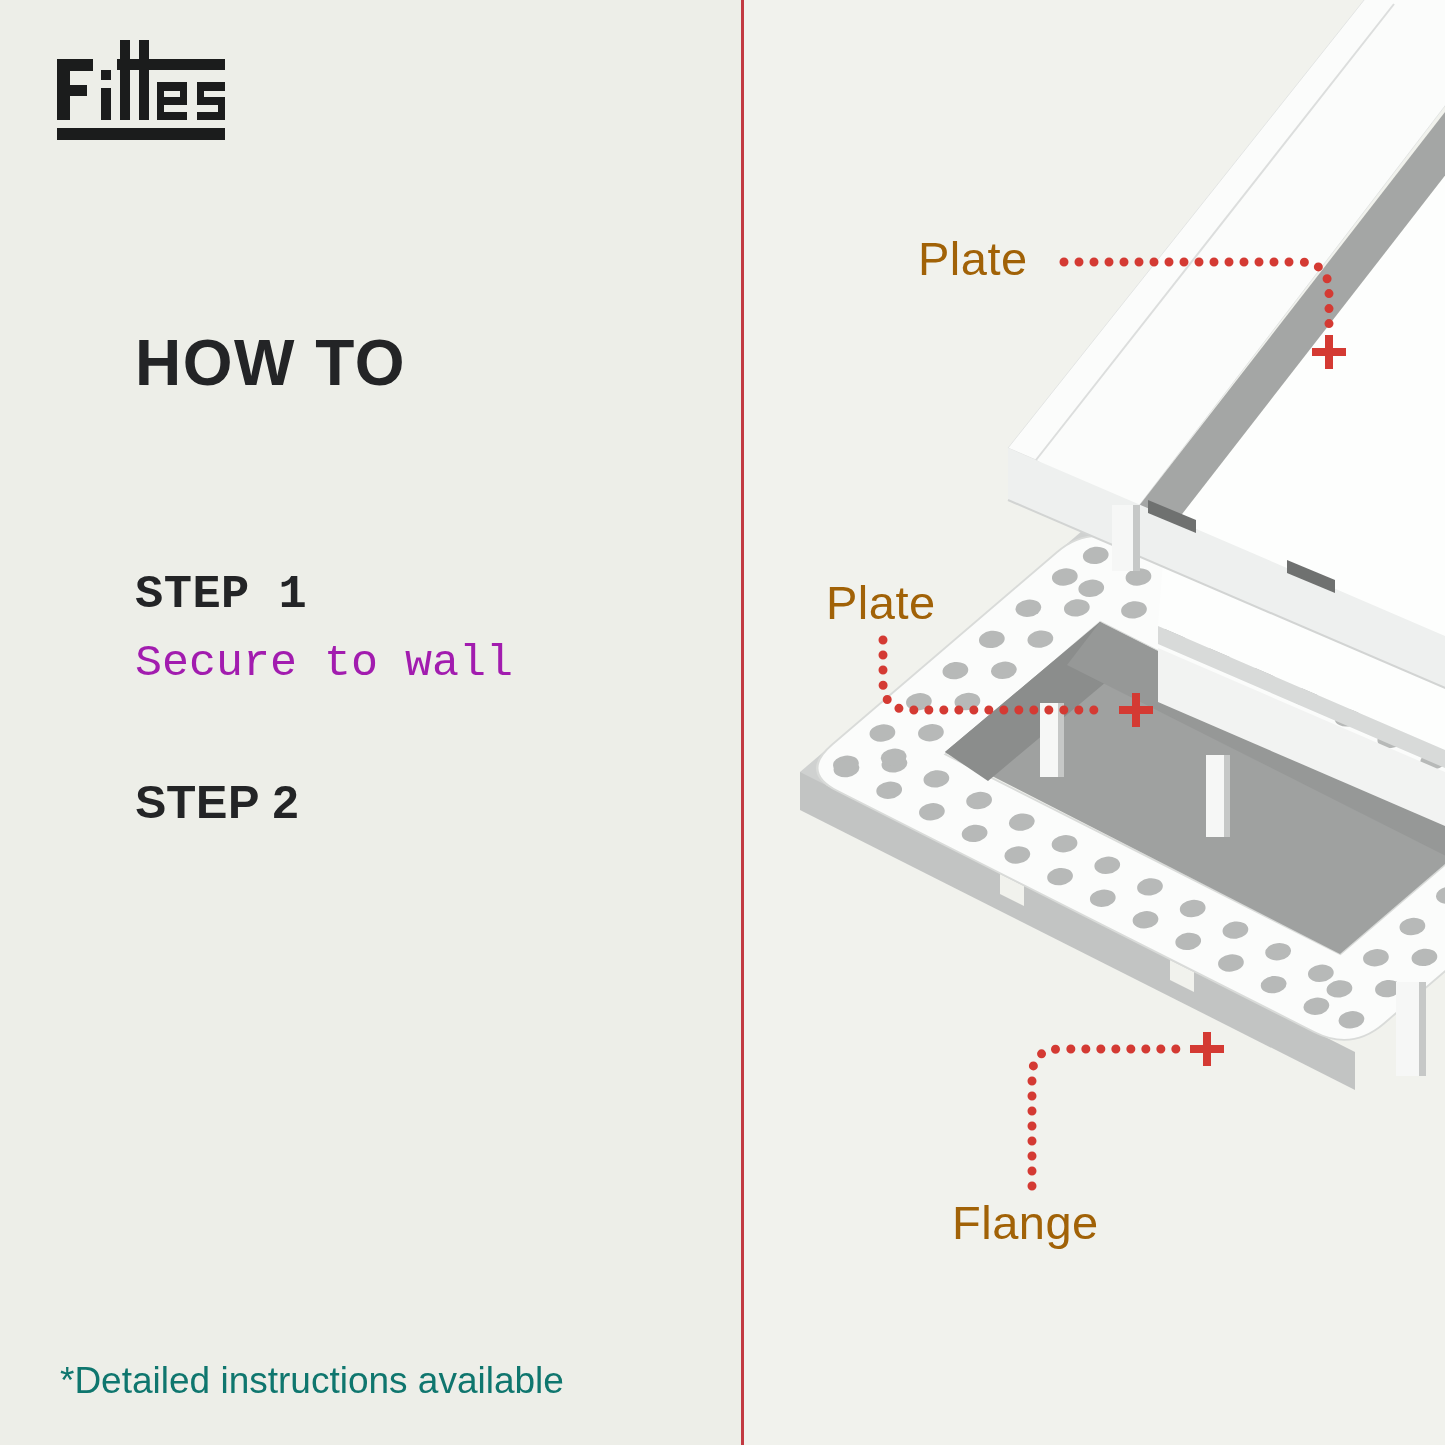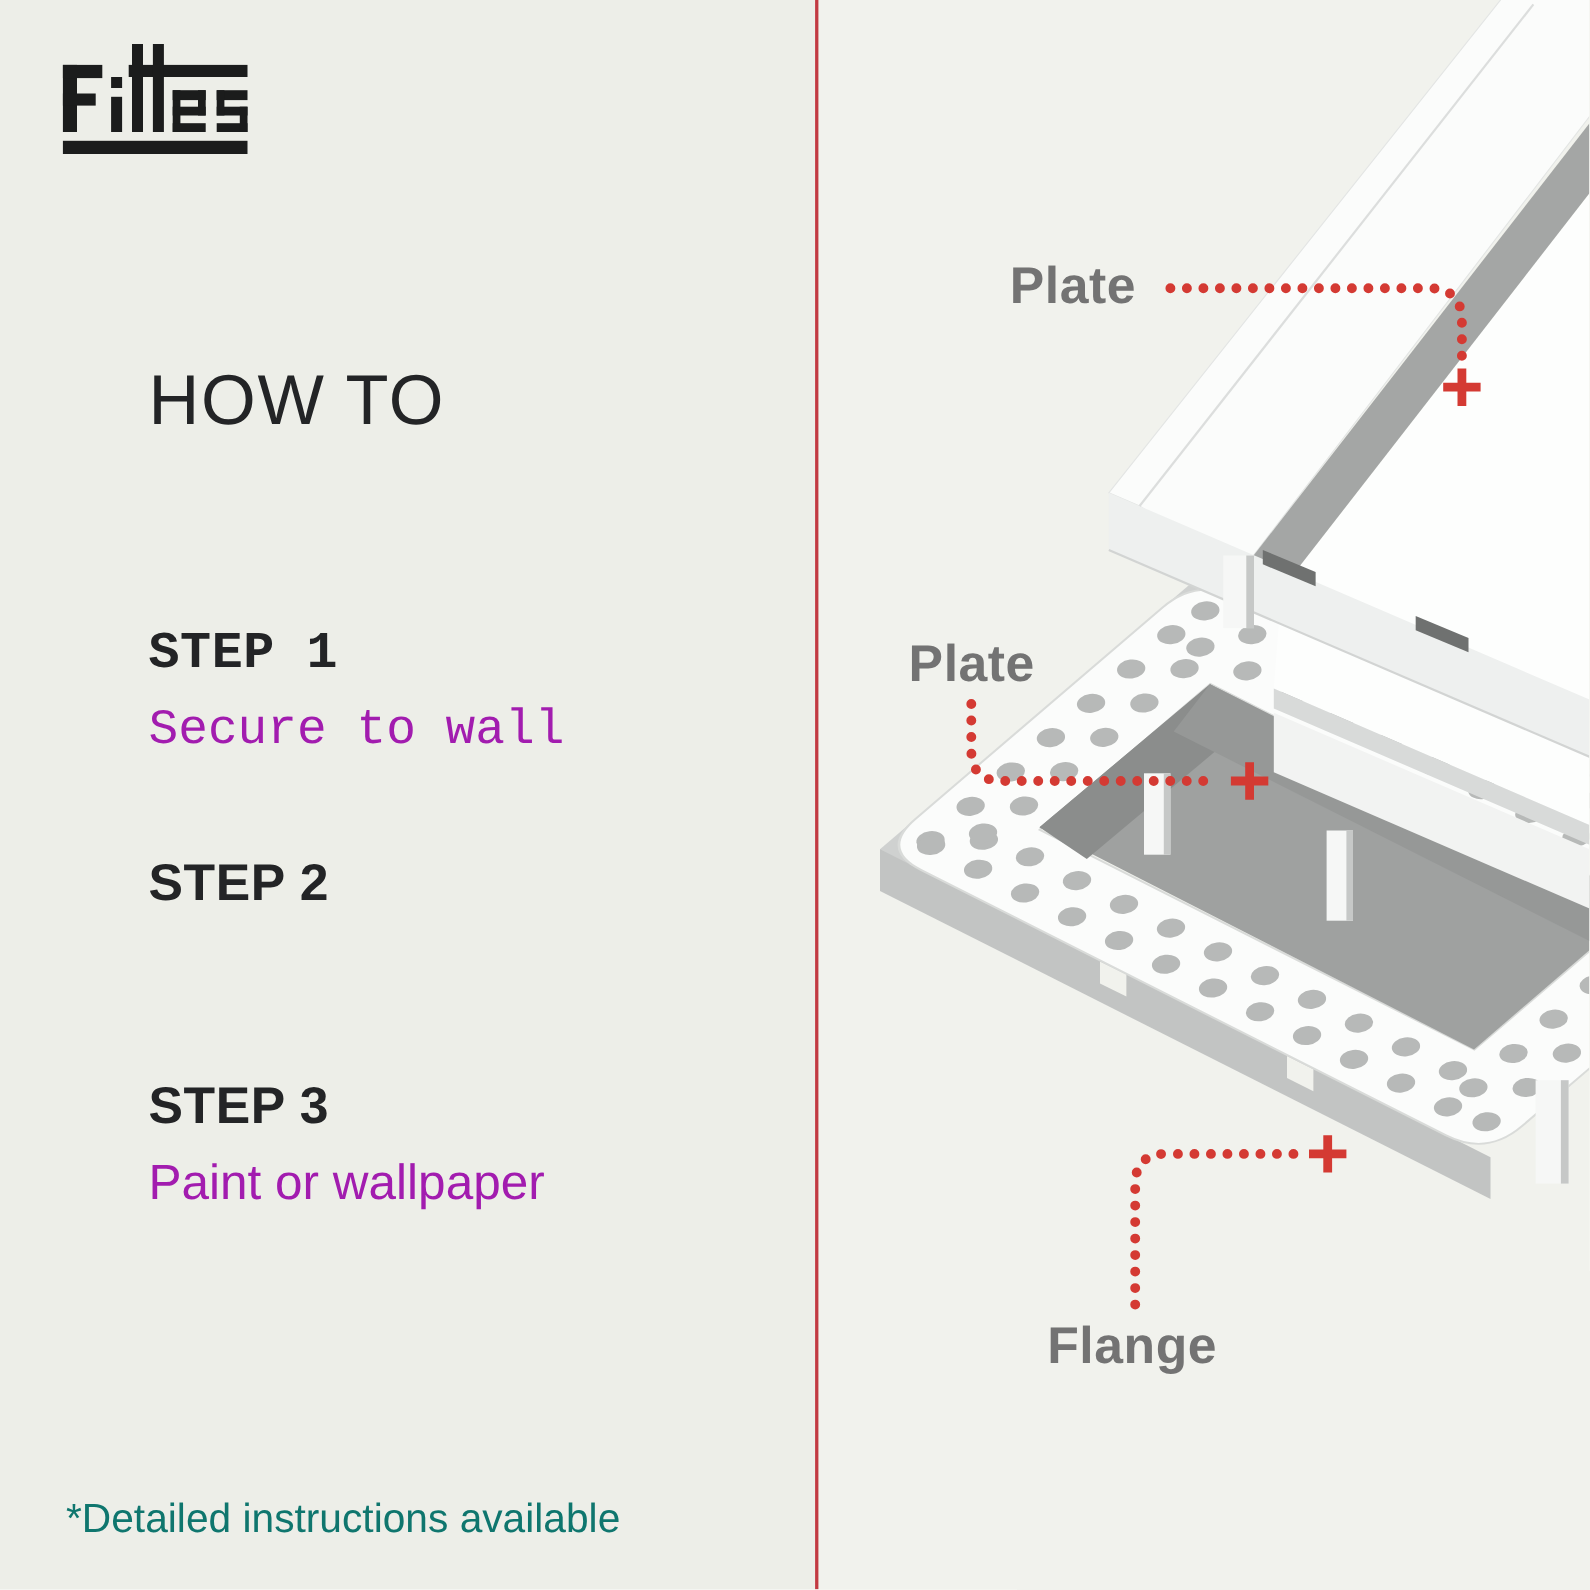--- a/index.html
+++ b/index.html
@@ -10,37 +10,37 @@
     overflow:hidden;
     font-family:"Liberation Sans", sans-serif;
     color:#232426;
   }
   .sr-only{position:absolute;width:1px;height:1px;overflow:hidden;clip:rect(0 0 0 0);white-space:nowrap;}
   
   #left-panel{position:absolute;left:0;top:0;width:742px;height:1445px;}
   #logo{position:absolute;left:57px;top:40px;}
   #heading{
     position:absolute;left:135px;top:316px;
-    font-size:64px;font-weight:400;line-height:94px;letter-spacing:1.5px;
+    font-size:64px;font-weight:700;line-height:94px;letter-spacing:1.5px;
   }
   .step{position:absolute;left:135px;}
   .step-title{font-size:47px;font-weight:700;letter-spacing:.5px;}
   .step-desc{font-size:45px;font-weight:400;margin-top:17px;color:#a21caf;}
   #step-1{top:568px;font-family:Liberation Mono, monospace;}
   #step-2{top:774px;}
   #step-3{top:977px;}
   #footnote{position:absolute;left:60px;top:1360px;font-size:37px;font-weight:400;color:#0f766e;}
   
   #divider{position:absolute;left:741px;top:0;width:3px;height:1445px;z-index:10;}
   
   #right-panel{position:absolute;left:744px;top:0;width:701px;height:1445px;background:#f1f2ed;}
   #render-svg{position:absolute;left:744px;top:0;width:701px;height:1445px;z-index:2;}
   .part-label{
     position:absolute;z-index:5;
-    font-size:47px;font-weight:700;letter-spacing:.5px;color:#737373;
+    font-size:47px;font-weight:400;letter-spacing:.5px;color:#a16207;
   }
   #label-plate{left:918px;top:231px;}
   #label-body{left:826px;top:575px;}
   #label-flange{left:952px;top:1195px;}
 </style>
 </head>
 <body>
 
 <div id="page" style="background: rgb(237, 238, 232);">
 
@@ -86,24 +86,20 @@
 
     <div class="step" id="step-1">
       <div class="step-title">STEP 1</div>
       <div class="step-desc">Secure to wall</div>
     </div>
 
     <div class="step" id="step-2">
       <div class="step-title">STEP 2</div>
     </div>
 
-    <div class="step" id="step-3">
-      <div class="step-title">STEP 3</div>
-      <div class="step-desc">Paint or wallpaper</div>
-    </div>
 
     <div id="footnote">*Detailed instructions available</div>
   </div>
 
   <div id="divider" style="background: rgb(194, 58, 66);"></div>
 
   <div id="right-panel" style="background: rgb(241, 242, 237);"></div>
 
   <div class="part-label" id="label-plate">Plate</div>
   <div class="part-label" id="label-body">Plate</div>

